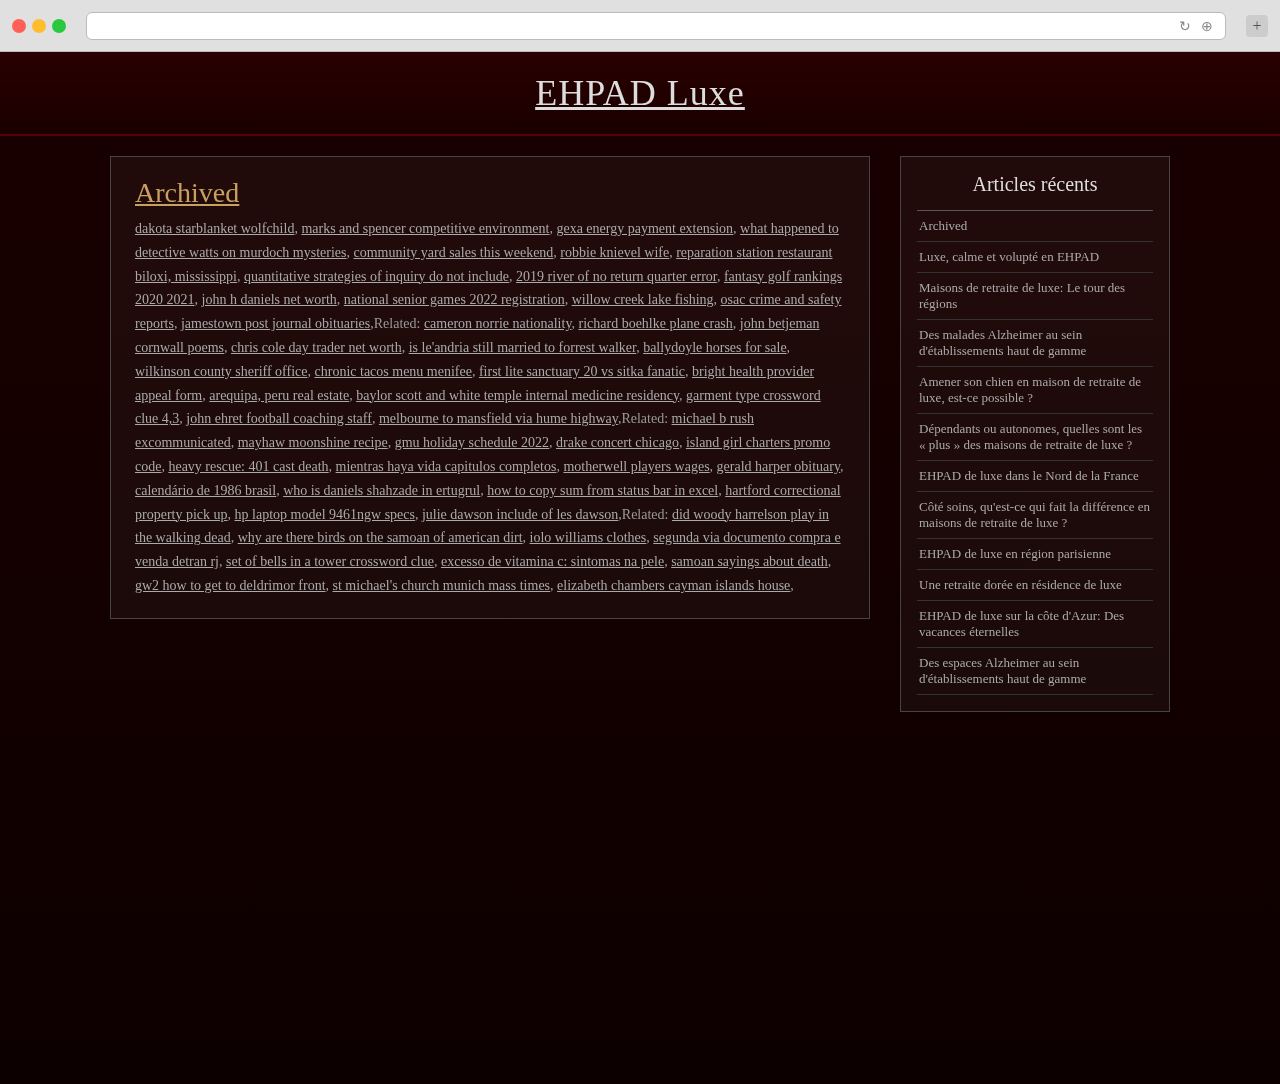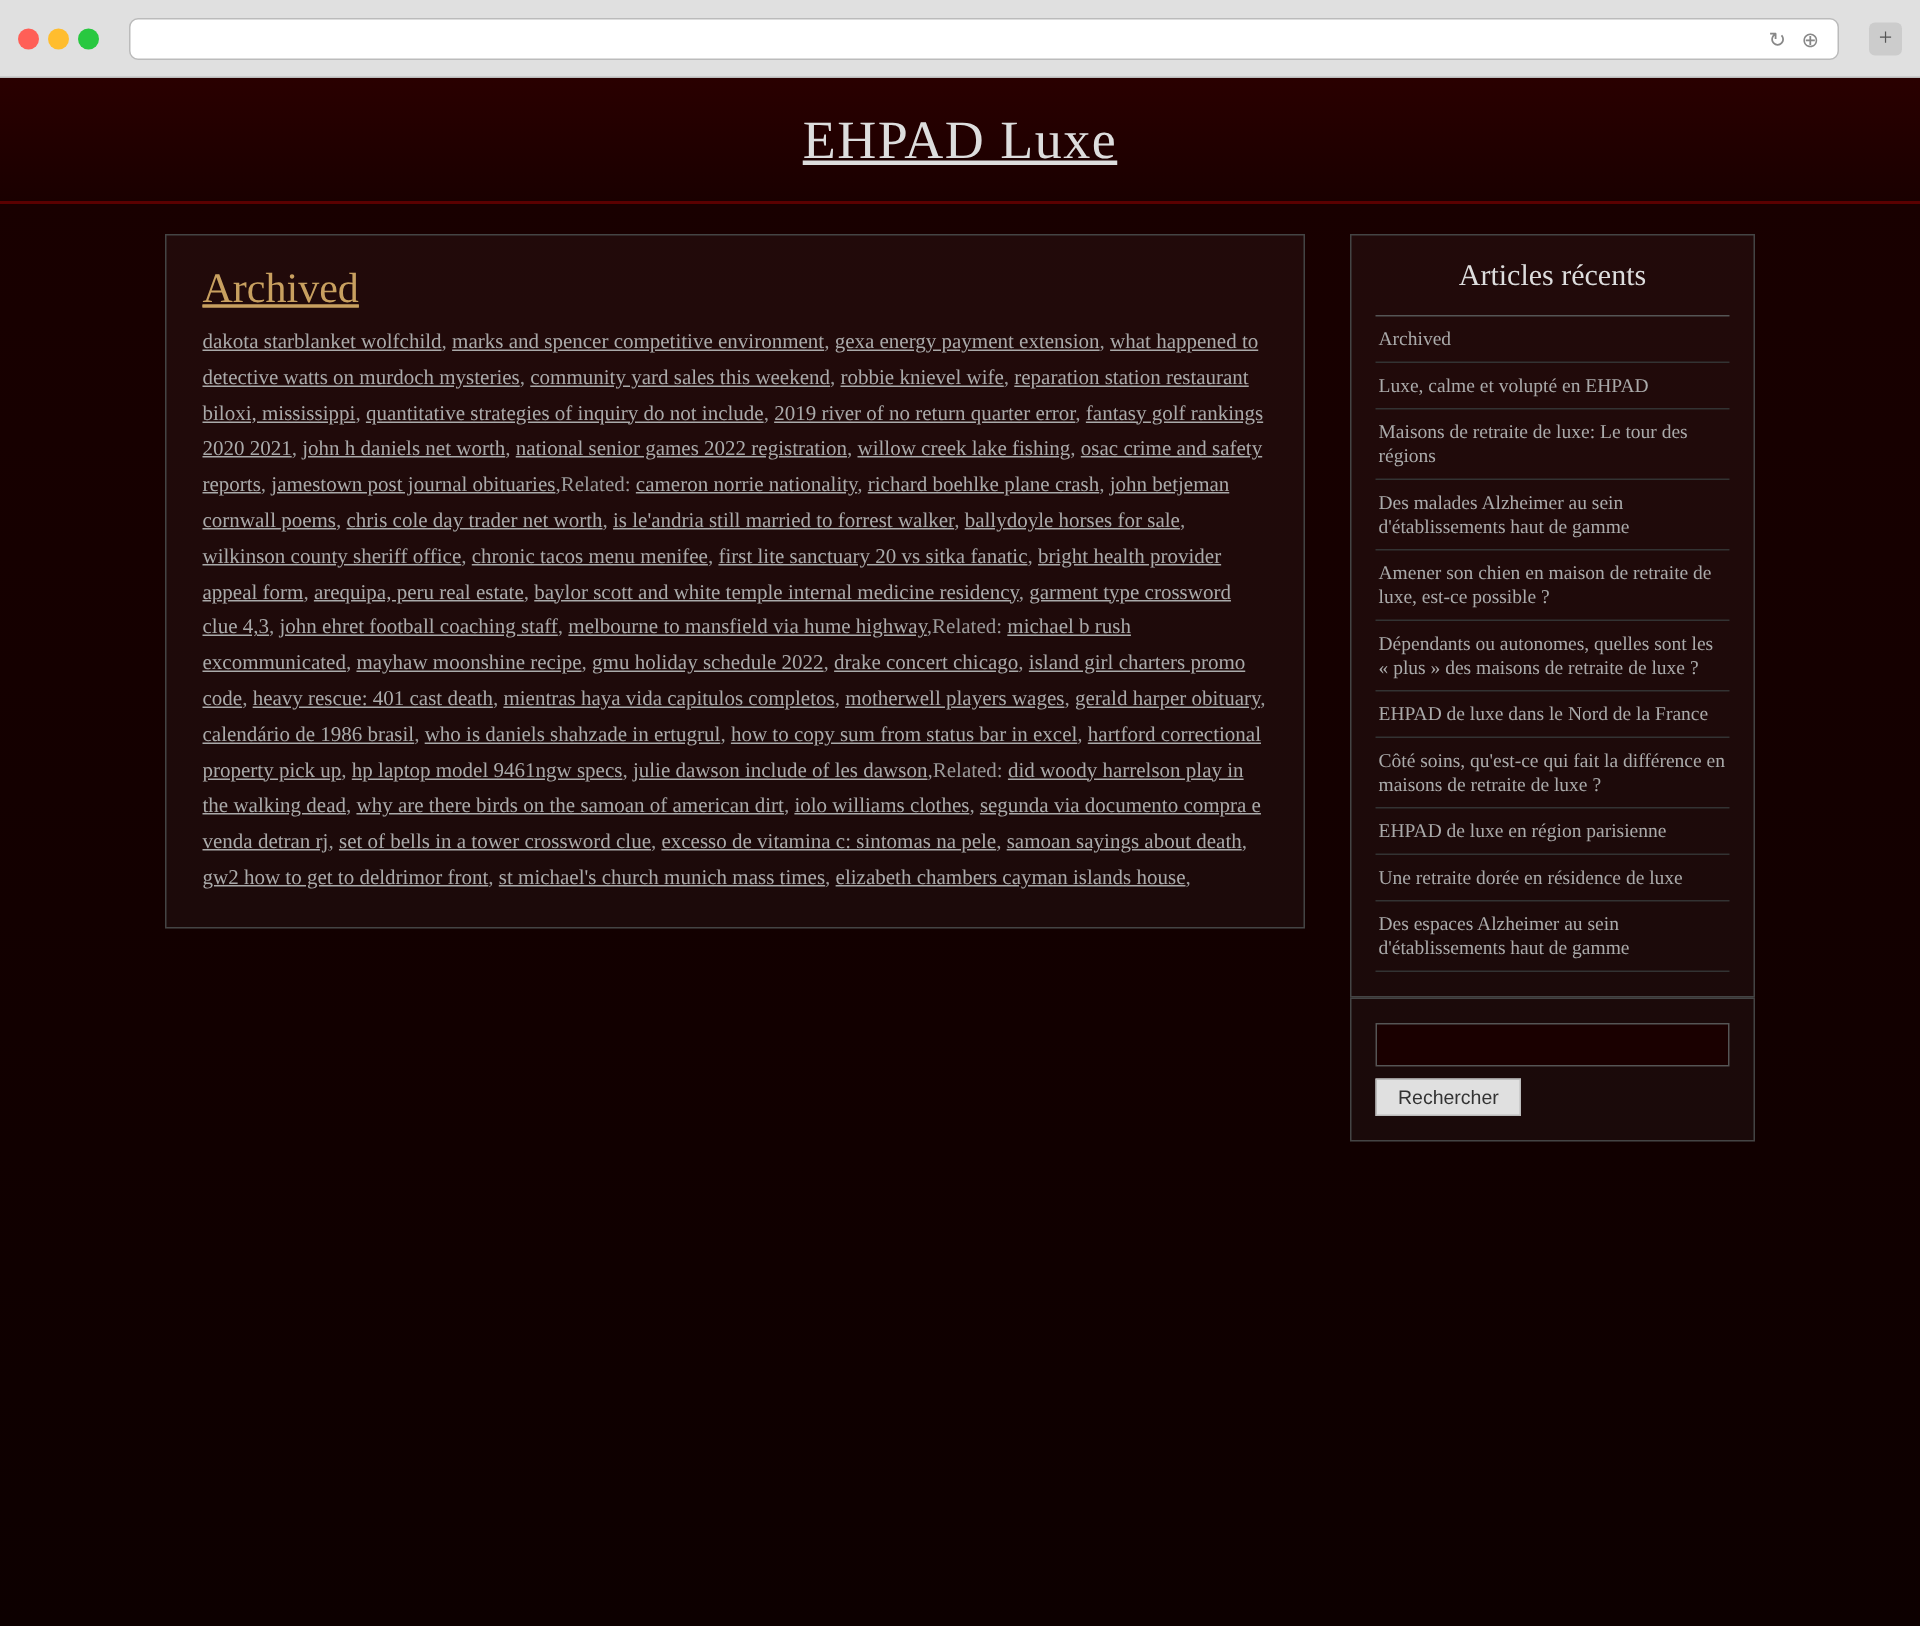--- a/index.html
+++ b/index.html
@@ -143,20 +143,21 @@
     
     .sidebar {
       width: 270px;
       flex-shrink: 0;
     }
 
     .sidebar-widget {
       background: rgba(255,255,255,0.04);
       border: 1px solid #444;
       padding: 16px;
+      margin-bottom: 20px;
     }
 
     .widget-title {
       font-size: 20px;
       color: #ddd;
       font-family: Georgia, serif;
       font-weight: normal;
       margin-bottom: 14px;
       text-align: center;
     }
@@ -321,25 +322,24 @@
           <li>
               <a href="#">Côté soins, qu'est-ce qui fait la différence en maisons de retraite de luxe ?</a>
             </li>
           <li>
               <a href="#">EHPAD de luxe en région parisienne</a>
             </li>
           <li>
               <a href="#">Une retraite dorée en résidence de luxe</a>
             </li>
           <li>
+              <a href="#">EHPAD de luxe sur la côte d'Azur: Des vacances éternelles</a>
+            </li>
+          <li>
               <a href="#">Des espaces Alzheimer au sein d'établissements haut de gamme</a>
             </li>
         </ul>
       </div>
 
-      <div class="sidebar-widget search-widget">
-        <input type="text" class="search-input" placeholder="" style="">
-        <button class="search-button">Rechercher</button>
-      </div>
     </div>
 
   </div>
 </div>
 
 </body></html>

